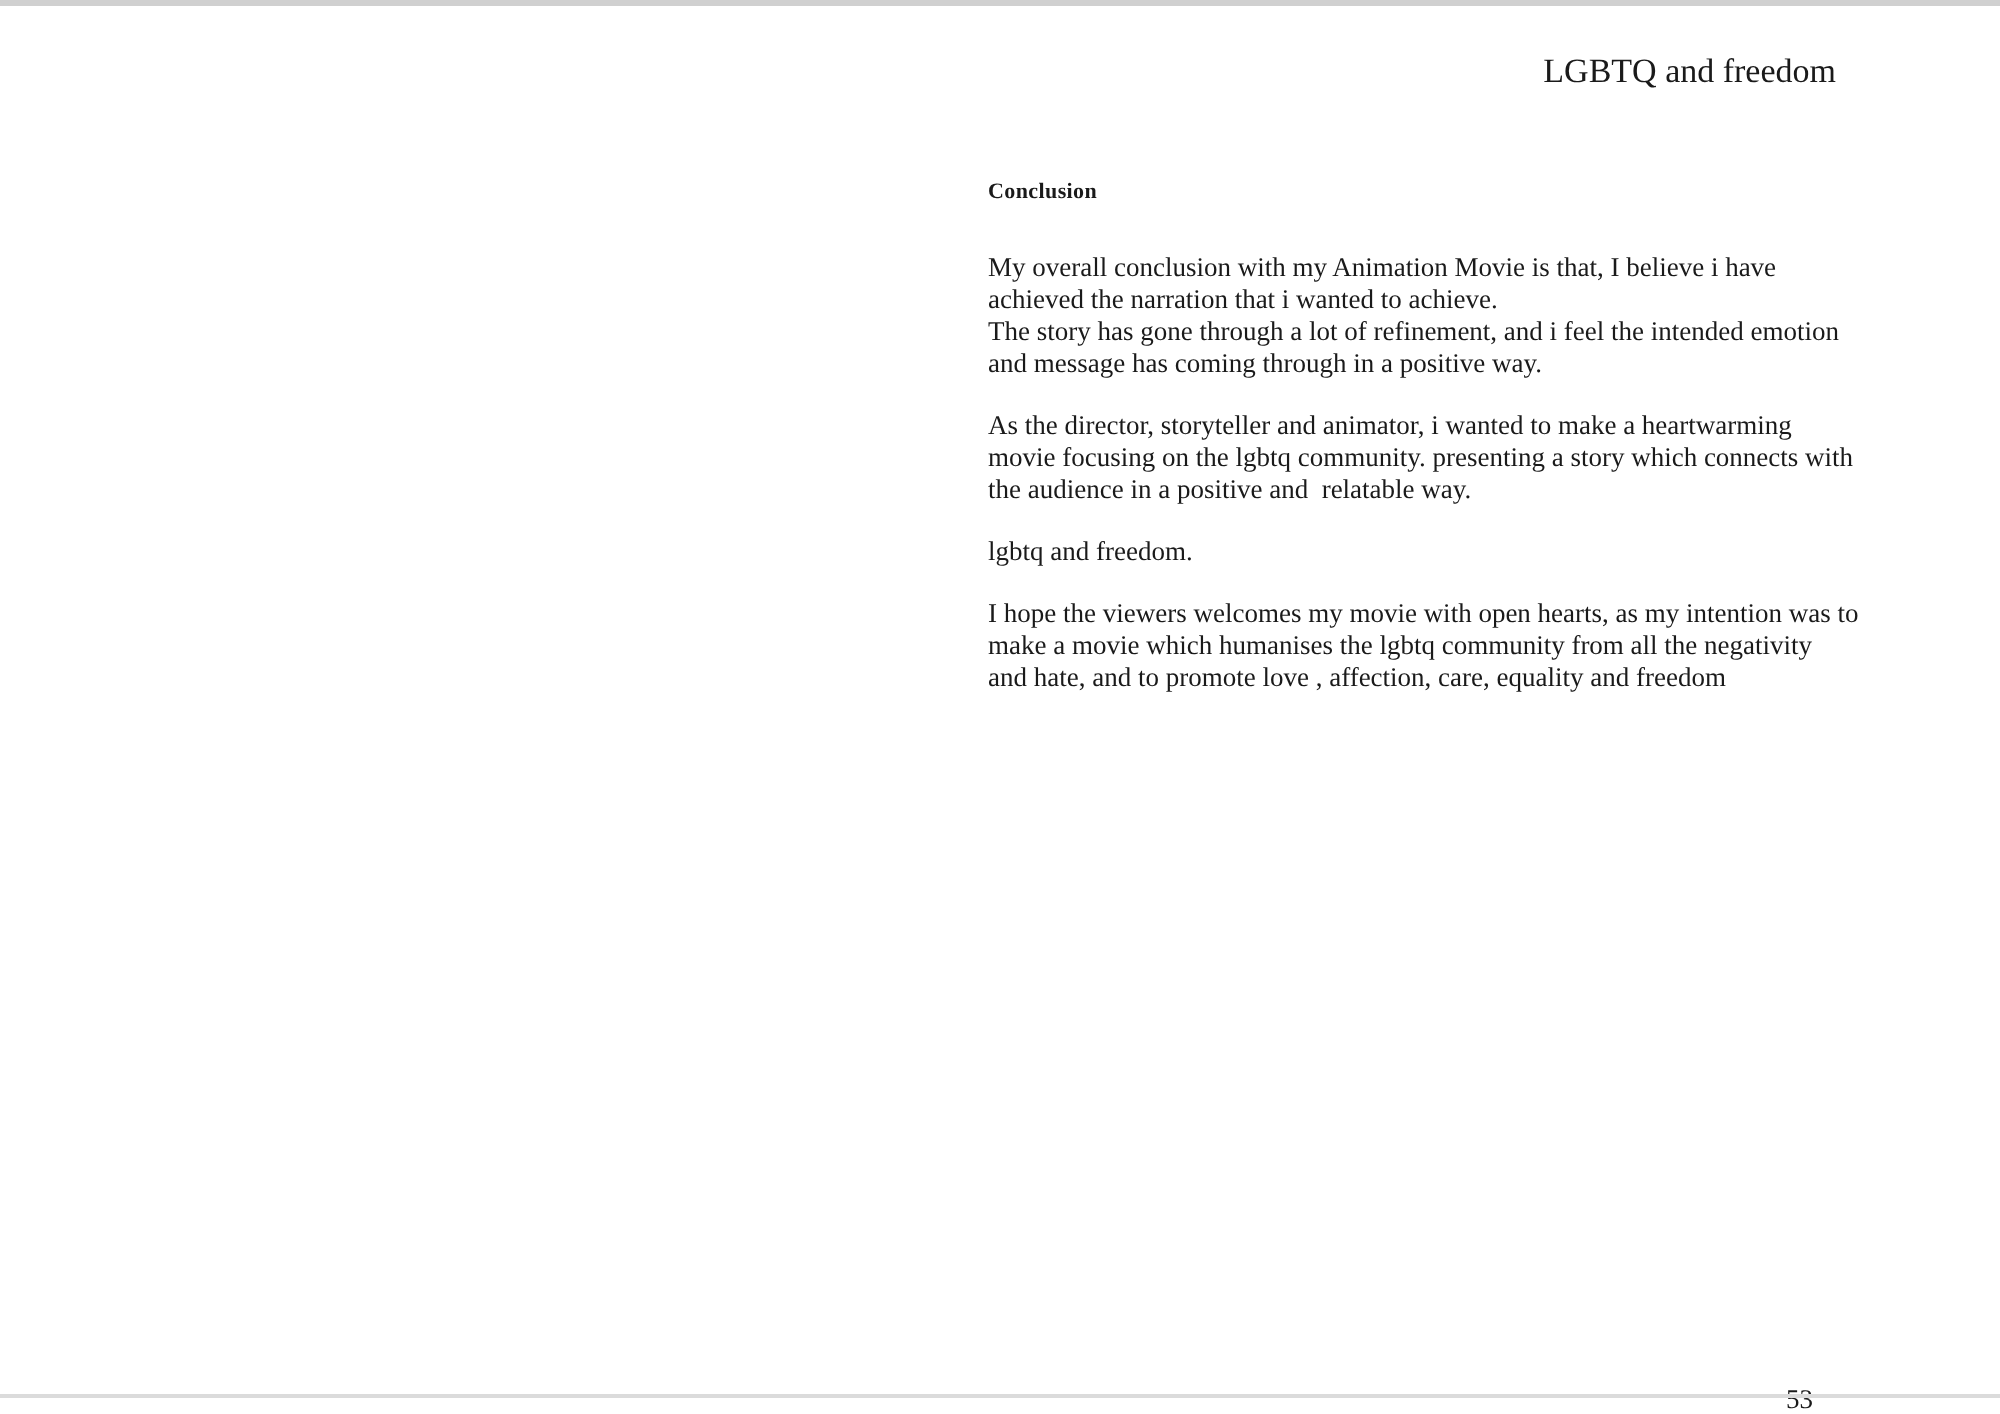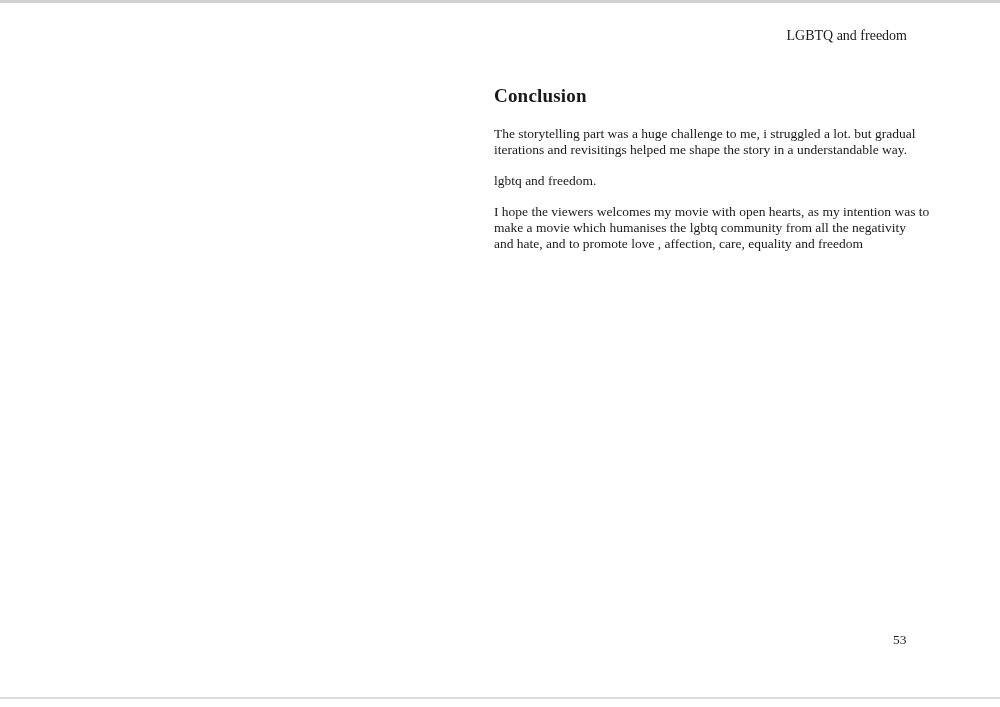--- a/index.html
+++ b/index.html
@@ -24,33 +24,33 @@
   }
   .edge-bottom {
     position: absolute;
     top: 697px; left: 0;
     width: 100%; height: 2px;
     background: #dbdbdb;
   }
   .running-header {
     position: absolute;
     top: 28px;
-    right: 93px;
-    font-size: 14px;
+    right: 82px;
+    font-size: 17px;
     line-height: 16px;
     text-align: center;
   }
   .content {
     position: absolute;
     left: 494px;
     top: 87px;
     width: 470px;
   }
   .content h1 {
-    font-size: 19px;
+    font-size: 11px;
     font-weight: bold;
     line-height: 18px;
     margin: 0 0 21px 0;
     letter-spacing: 0.2px;
   }
   .content p {
     font-size: 13.5px;
     line-height: 16px;
     margin: 0 0 15px 0;
     white-space: pre-wrap;
@@ -58,42 +58,47 @@
   .footer-credit {
     position: absolute;
     left: 86px;
     top: 663px;
     font-size: 13.5px;
     line-height: 16px;
   }
   .page-number {
     position: absolute;
     left: 893px;
-    top: 632px;
+    top: 692px;
     font-size: 13.5px;
     line-height: 16px;
   }
 </style>
 </head>
 <body>
 
 <div class="page">
 
   <div class="edge-top"></div>
 
   <div class="running-header">LGBTQ and freedom</div>
 
   <div class="content">
     <h1>Conclusion</h1>
 
+    <p>My overall conclusion with my Animation Movie is that, I believe i have
+achieved the narration that i wanted to achieve.
+The story has gone through a lot of refinement, and i feel the intended emotion
+and message has coming through in a positive way.</p>
+
+    <p>As the director, storyteller and animator, i wanted to make a heartwarming
+movie focusing on the lgbtq community. presenting a story which connects with
+the audience in a positive and  relatable way.</p>
 
 
-
-    <p>The storytelling part was a huge challenge to me, i struggled a lot. but gradual
-iterations and revisitings helped me shape the story in a understandable way.</p>
 
     <p>lgbtq and freedom.</p>
 
     <p>I hope the viewers welcomes my movie with open hearts, as my intention was to
 make a movie which humanises the lgbtq community from all the negativity
 and hate, and to promote love , affection, care, equality and freedom</p>
   </div>
 
 
   <div class="page-number">53</div>

